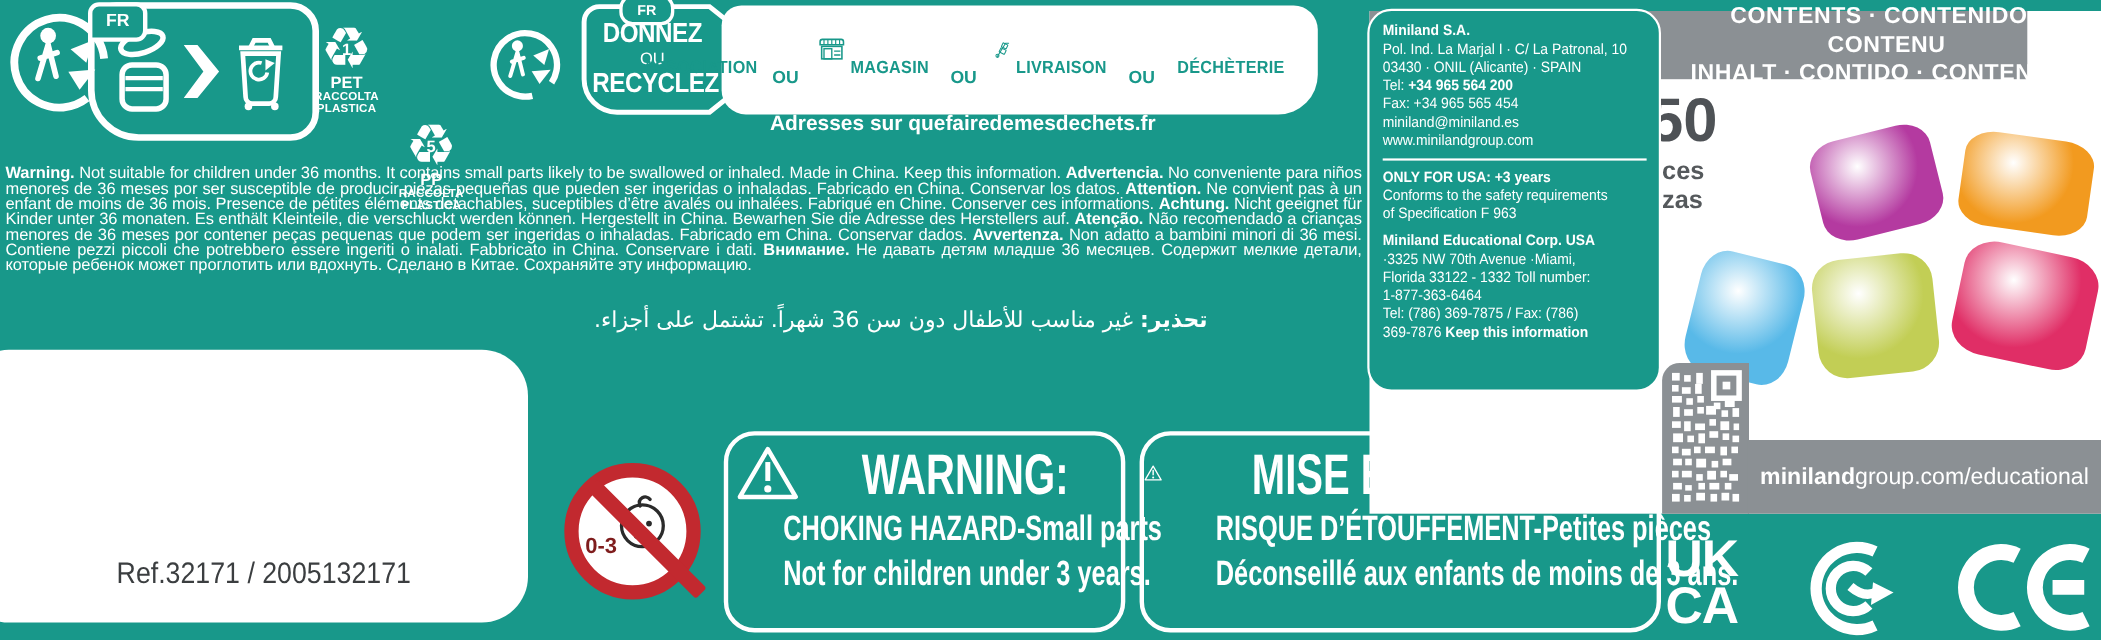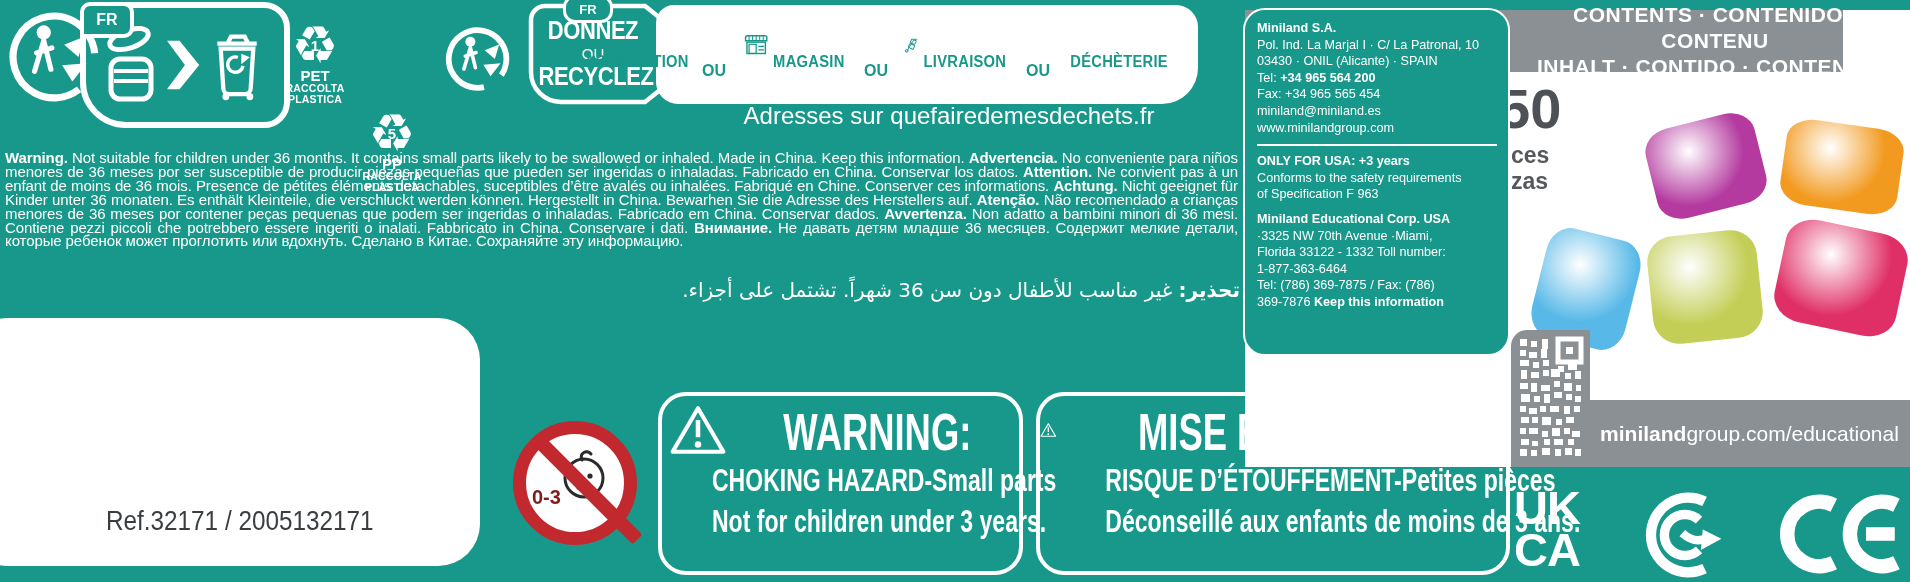--- a/index.html
+++ b/index.html
@@ -32,26 +32,26 @@
   .banner .frtag{position:absolute;left:36px;top:-7px;width:44px;height:22px;background:var(--teal);
     border:3.5px solid #fff;border-radius:12px;font-weight:bold;font-size:13px;
     display:flex;align-items:center;justify-content:center;}
 
   .icons-panel{left:656px;top:5px;width:542px;height:99px;background:#fff;
     border-radius:18px 22px 36px 22px;display:flex;align-items:flex-start;justify-content:flex-end;
     gap:16px;padding:14px 26px 0 0;box-sizing:border-box;color:var(--teal);}
   .chan{display:flex;flex-direction:row;align-items:flex-end;width:106px;}
   .chan .lbl{font-size:16px;font-weight:bold;letter-spacing:.3px;margin-top:4px;white-space:nowrap;transform:scaleX(.92);}
   .ou{font-size:16px;font-weight:bold;align-self:center;margin-top:18px;}
-  .adresses{left:700px;top:102px;width:498px;text-align:center;font-weight:normal;font-size:24px;}
+  .adresses{left:700px;top:102px;width:498px;text-align:left;font-weight:bold;font-size:19px;}
 
   
   .para{left:5px;top:151px;width:1233px;font-size:15px;line-height:13.9px;text-align:justify;letter-spacing:-.1px;}
   .para span{white-space:normal;}
-  .arabic{right:670px;width:700px;text-align:right;direction:rtl;
+  .arabic{right:670px;width:700px;text-align:left;direction:rtl;
     font-family:"DejaVu Sans",sans-serif;font-size:20px;line-height:25px;}
   .ar1{top:278px;} .ar2{top:304px;}
 
   
   .refbox{left:-34px;top:318px;width:514px;height:248px;background:#fff;border-radius:42px;}
   .reftext{position:absolute;left:140px;top:188px;color:#3B3E40;font-size:27px;
     transform:scaleX(.9);transform-origin:0 50%;white-space:nowrap;}
 
   
   .prohib{left:513px;top:421px;width:98px;height:98px;background:#fff;border:13px solid var(--red,#C2292F);

